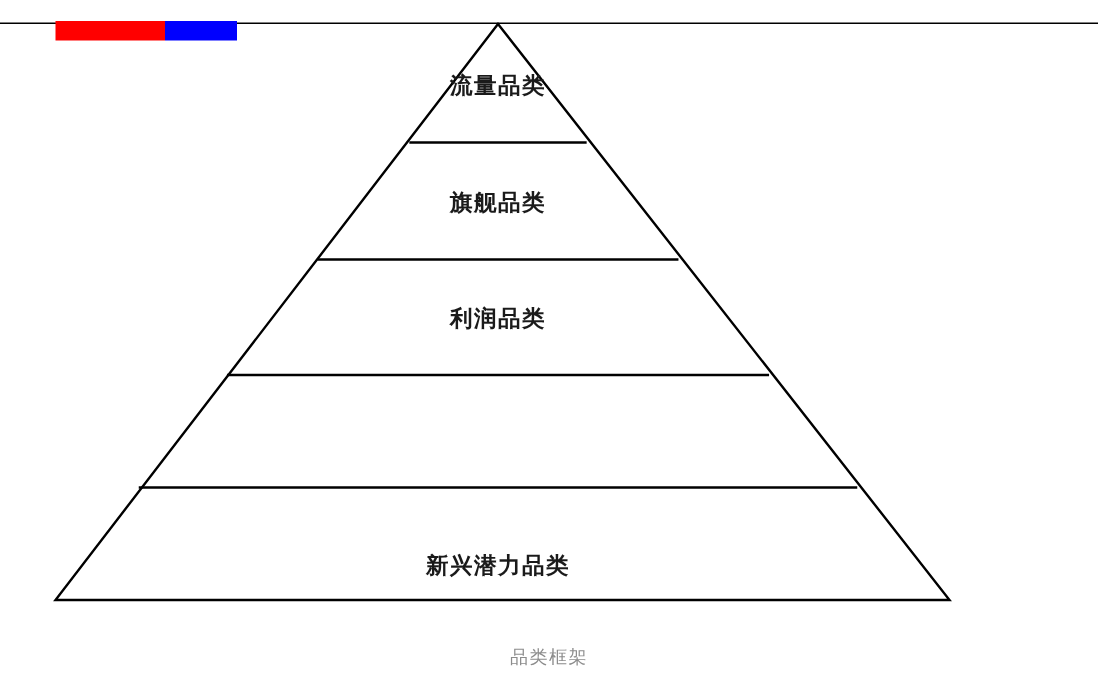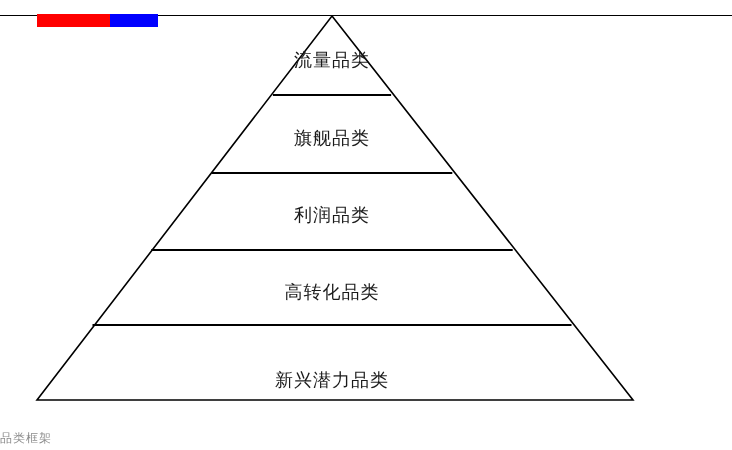--- a/index.html
+++ b/index.html
@@ -70,33 +70,35 @@
     stroke: #000000;
     stroke-width: 1.8;
   }
 
   
   .tier-label {
     position: absolute;
     width: 300px;
     text-align: center;
     left: 182px;
-    font-size: 18px;
+    font-size: 15px;
     color: #1a1a1a;
     letter-spacing: 1px;
     font-family: "DejaVu Sans", "Liberation Sans", sans-serif;
     white-space: nowrap;
+    font-weight: bold;
   }
 
   
   .caption {
     position: absolute;
     left: 0;
     top: 430px;
     width: 732px;
+    text-align: center;
     font-size: 12px;
     color: #8c8c8c;
     letter-spacing: 1px;
   }
 </style>
 </head>
 <body>
 
 <div id="canvas">
 
@@ -112,19 +114,18 @@
       <polygon class="pyr-outline" points="332,16 633,400 37,400"></polygon>
       <line class="pyr-divider" x1="272.9" y1="95" x2="391.1" y2="95"></line>
       <line class="pyr-divider" x1="211.7" y1="173" x2="452.3" y2="173"></line>
       <line class="pyr-divider" x1="151.3" y1="250" x2="512.7" y2="250"></line>
       <line class="pyr-divider" x1="92.5" y1="325" x2="571.5" y2="325"></line>
     </svg>
 
     <div class="tier-label" style="top:48px;">流量品类</div>
     <div class="tier-label" style="top:126px;">旗舰品类</div>
     <div class="tier-label" style="top:203px;">利润品类</div>
-    <div class="tier-label" style="top:280px;">高转化品类</div>
     <div class="tier-label" style="top:368px;">新兴潜力品类</div>
   </div>
 
   <div class="caption" style="color: rgb(140, 140, 140);">品类框架</div>
 
 </div>
 
 </body></html>

